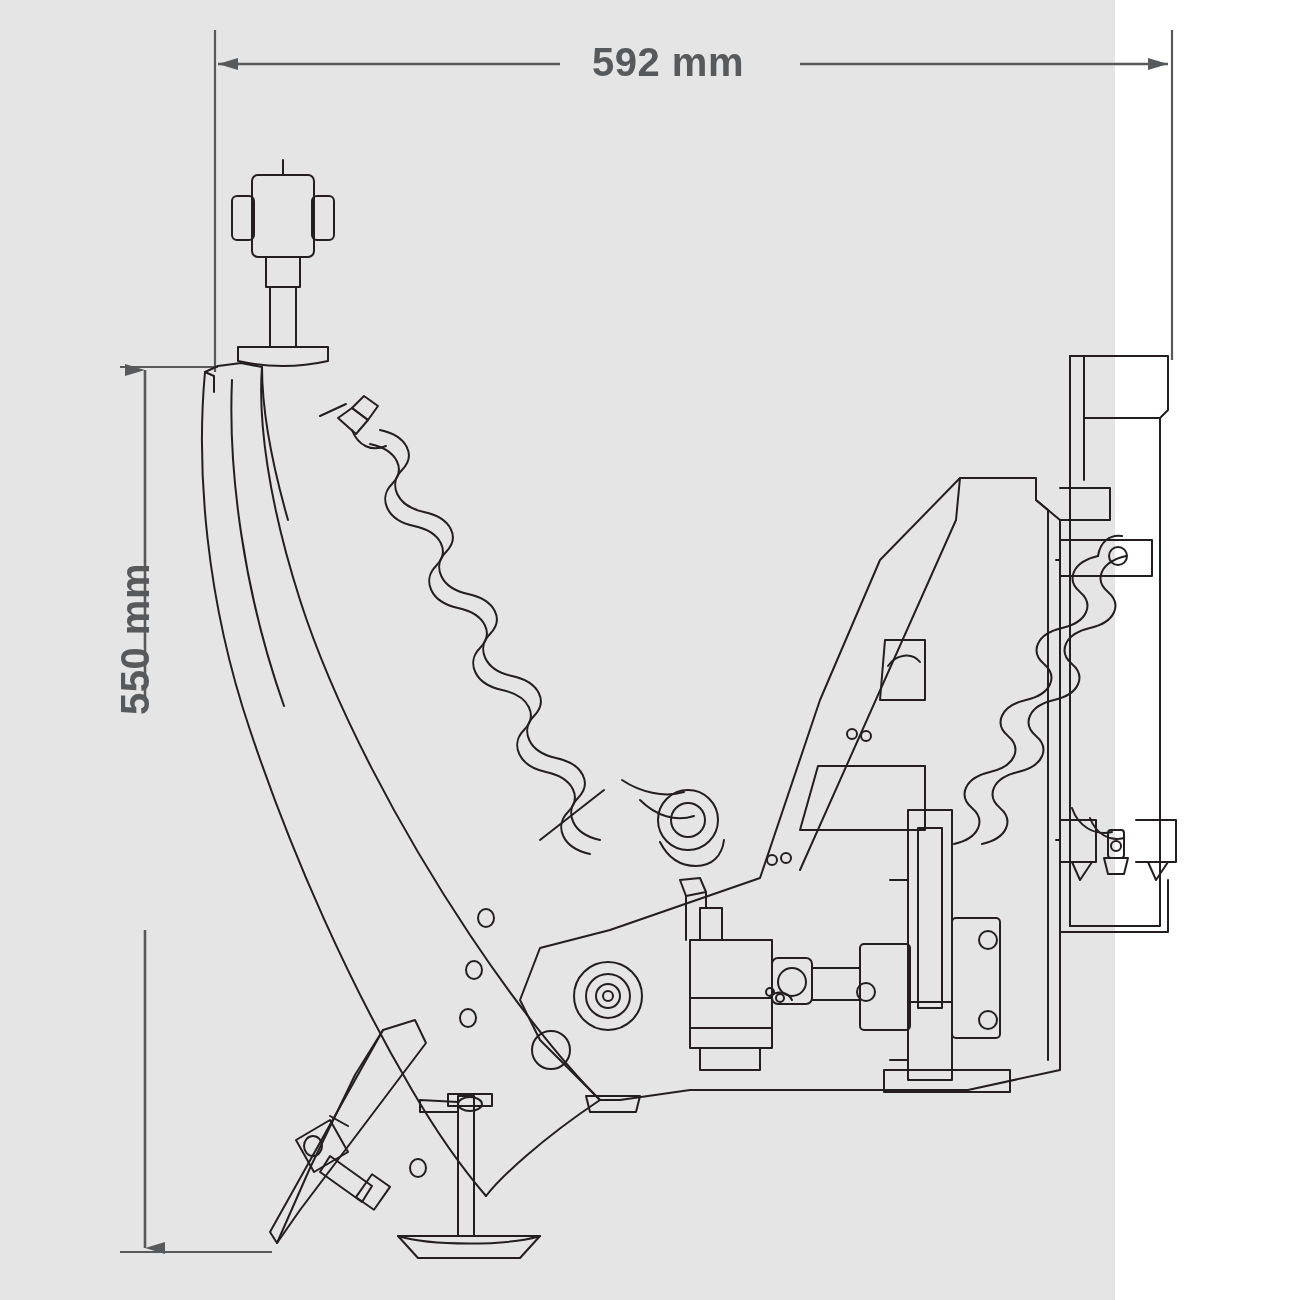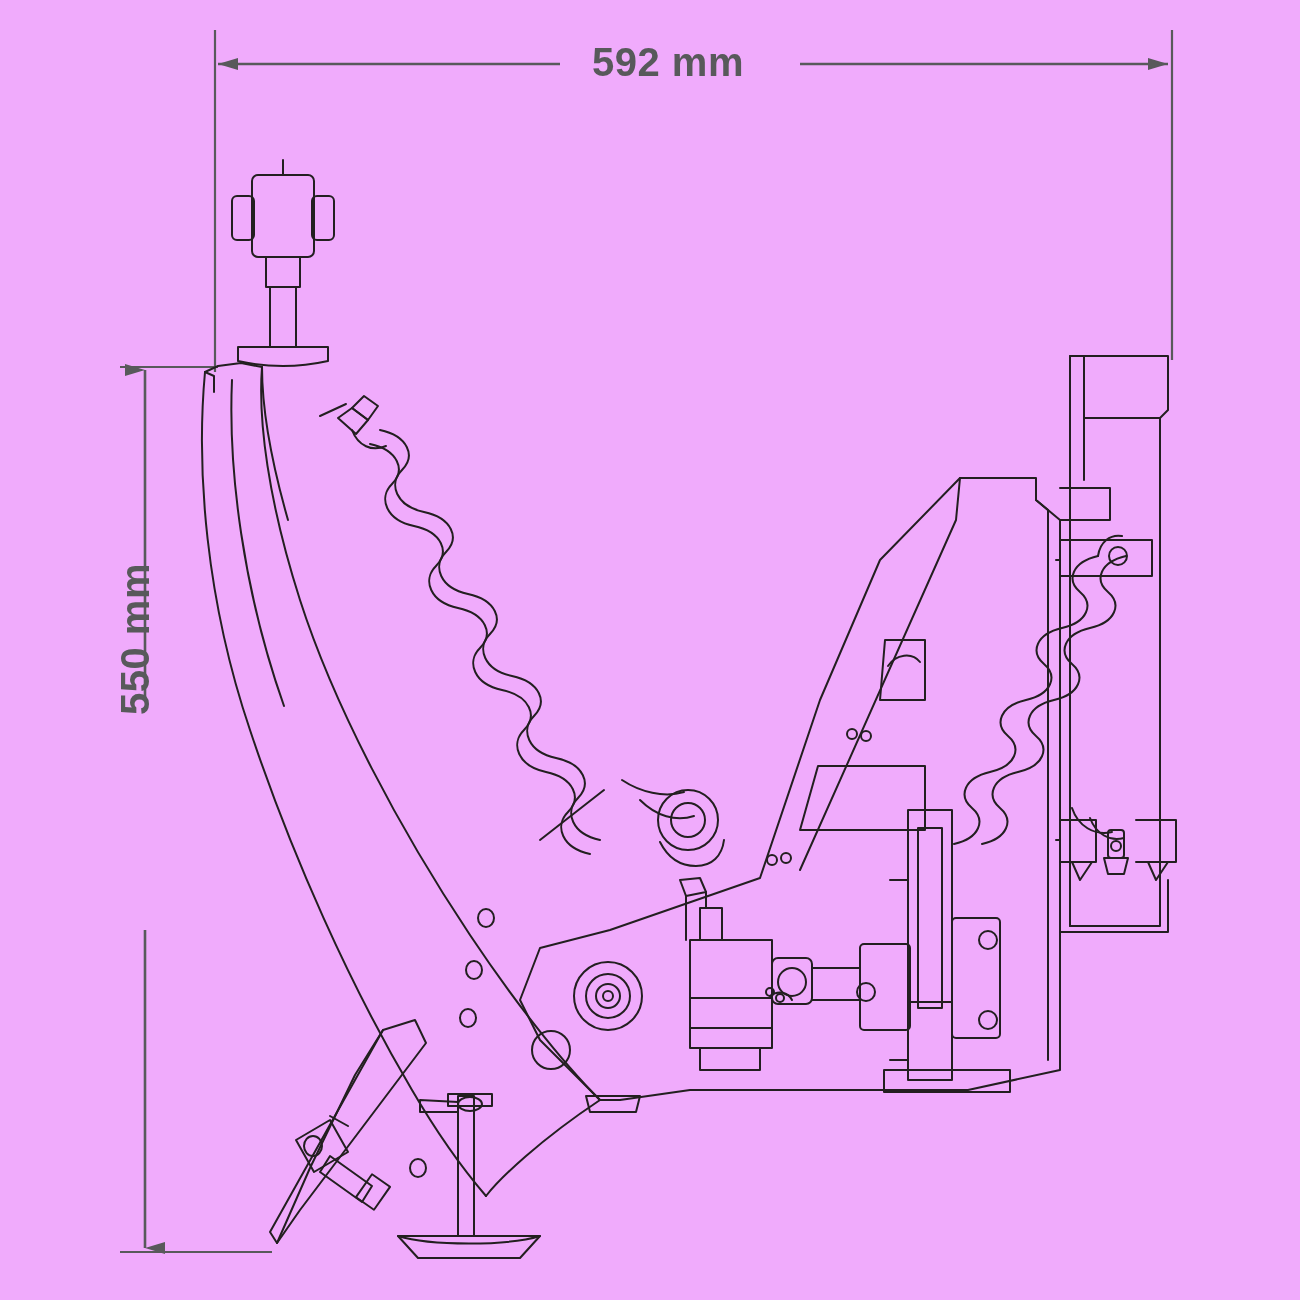--- a/index.html
+++ b/index.html
@@ -9,23 +9,23 @@
   }
   body {
     width: 1300px;
     height: 1300px;
     font-family: "Liberation Sans", sans-serif;
     position: relative;
     overflow: hidden;
   }
   #stage {
     position: relative;
-    width: 1300px;
+    width: 1115px;
     height: 1300px;
-    background: #f0abfc;
+    background: #e5e5e5;
   }
   #stage svg {
     position: absolute;
     top: 0;
     left: 0;
   }
   .dim-label {
     position: absolute;
     color: #58595b;
     font-weight: bold;

